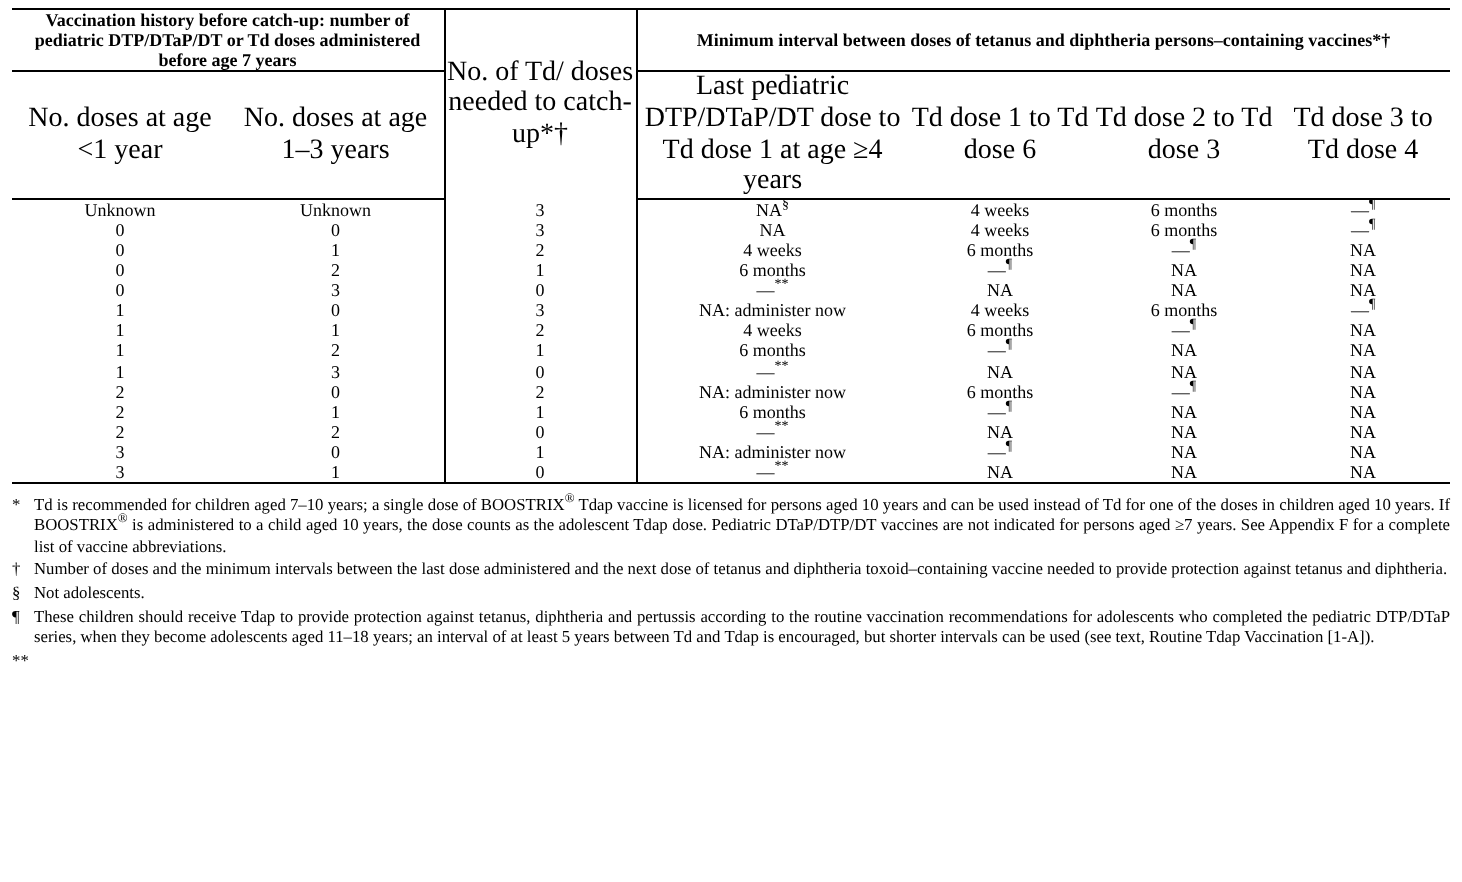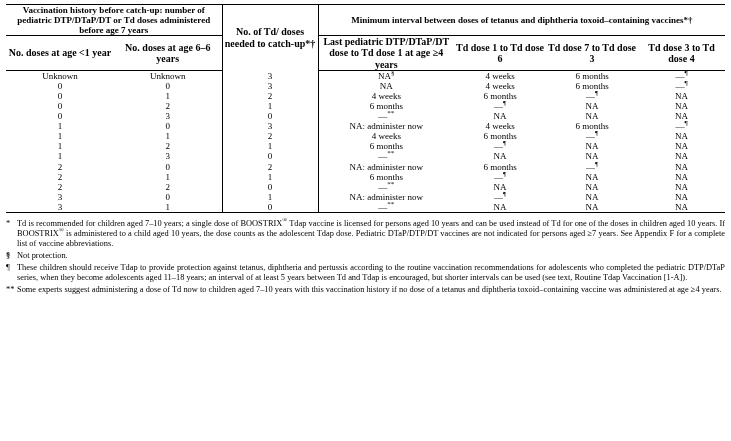--- a/index.html
+++ b/index.html
@@ -33,22 +33,22 @@
     vertical-align: middle;
     text-align: center;
     line-height: 1.12;
   }
   .hdr-group {
     font-weight: bold;
     font-size: 9px;
     padding: 2px 3px 3px 3px;
   }
   .hdr-sub {
-    font-weight: bold;
-    font-size: 10px;
+    font-weight: normal;
+    font-size: 14px;
     padding: 2px 2px 3px 2px;
   }
   .bt { border-top: 1.2px solid #000; }
   .bb { border-bottom: 1.2px solid #000; }
   .bb-thin { border-bottom: 0.8px solid #000; }
   .vline-l { border-left: 0.8px solid #000; }
   .vline-r { border-right: 0.8px solid #000; }
   .data td {
     font-size: 9px;
     padding: 1.1px 2px;
@@ -98,28 +98,28 @@
       <col style="width:92px">
       <col style="width:92px">
       <col style="width:87px">
     </colgroup>
     <thead>
       <tr>
         <th class="hdr-group bt bb-thin" colspan="2">Vaccination history before catch-up: number of pediatric DTP/DTaP/DT or Td doses administered before age 7 years</th>
         <th class="hdr-sub bt vline-l vline-r" rowspan="2">
           <span>No. of Td/ doses needed to catch-up*†</span>
         </th>
-        <th class="hdr-group bt bb-thin" colspan="4">Minimum interval between doses of tetanus and diphtheria toxoid–containing vaccines*†</th>
+        <th class="hdr-group bt bb-thin" colspan="4">Minimum interval between doses of tetanus and diphtheria persons–containing vaccines*†</th>
       </tr>
       <tr>
         <th class="hdr-sub bb">No. doses at age &lt;1 year</th>
-        <th class="hdr-sub bb vline-r">No. doses at age 6–6 years</th>
+        <th class="hdr-sub bb vline-r">No. doses at age 1–3 years</th>
         <th class="hdr-sub bb">Last pediatric DTP/DTaP/DT dose to Td dose 1 at age ≥4 years</th>
         <th class="hdr-sub bb">Td dose 1 to Td dose 6</th>
-        <th class="hdr-sub bb">Td dose 7 to Td dose 3</th>
+        <th class="hdr-sub bb">Td dose 2 to Td dose 3</th>
         <th class="hdr-sub bb">Td dose 3 to Td dose 4</th>
       </tr>
     </thead>
     <tbody class="data" id="tbody">
         <tr>
           <td class="">Unknown</td>
           <td class="vline-r">Unknown</td>
           <td class="vline-r">3</td>
           <td class="">NA<span class="sup">§</span></td>
           <td class="">4 weeks</td>
@@ -241,19 +241,19 @@
           <td class="bb">—<span class="sup">**</span></td>
           <td class="bb">NA</td>
           <td class="bb">NA</td>
           <td class="bb">NA</td>
         </tr>
       </tbody>
   </table>
 
   <div class="footnotes" id="footnotes">
       <div class="fn"><span class="mark">*</span><span>Td is recommended for children aged 7–10 years; a single dose of BOOSTRIX<span class="reg">®</span> Tdap vaccine is licensed for persons aged 10 years and can be used instead of Td for one of the doses in children aged 10 years. If BOOSTRIX<span class="reg">®</span> is administered to a child aged 10 years, the dose counts as the adolescent Tdap dose. Pediatric DTaP/DTP/DT vaccines are not indicated for persons aged ≥7 years. See Appendix F for a complete list of vaccine abbreviations.</span></div>
-      <div class="fn"><span class="mark">†</span></div>
-      <div class="fn"><span class="mark">§</span><span>Not protection.</span></div>
+      <div class="fn"><span class="mark">†</span><span>Number of doses and the minimum intervals between the last dose administered and the next dose of tetanus and diphtheria toxoid–containing vaccine needed to provide protection against tetanus and diphtheria.</span></div>
+      <div class="fn"><span class="mark">§</span><span>Not adolescents.</span></div>
       <div class="fn"><span class="mark">¶</span><span>These children should receive Tdap to provide protection against tetanus, diphtheria and pertussis according to the routine vaccination recommendations for adolescents who completed the pediatric DTP/DTaP series, when they become adolescents aged 11–18 years; an interval of at least 5 years between Td and Tdap is encouraged, but shorter intervals can be used (see text, Routine Tdap Vaccination [1-A]).</span></div>
-      <div class="fn"><span class="mark">**</span><span>Some experts suggest administering a dose of Td now to children aged 7–10 years with this vaccination history if no dose of a tetanus and diphtheria toxoid–containing vaccine was administered at age ≥4 years.</span></div>
+      <div class="fn"><span class="mark">**</span></div>
     </div>
 
 </div>
 
 </body></html>

